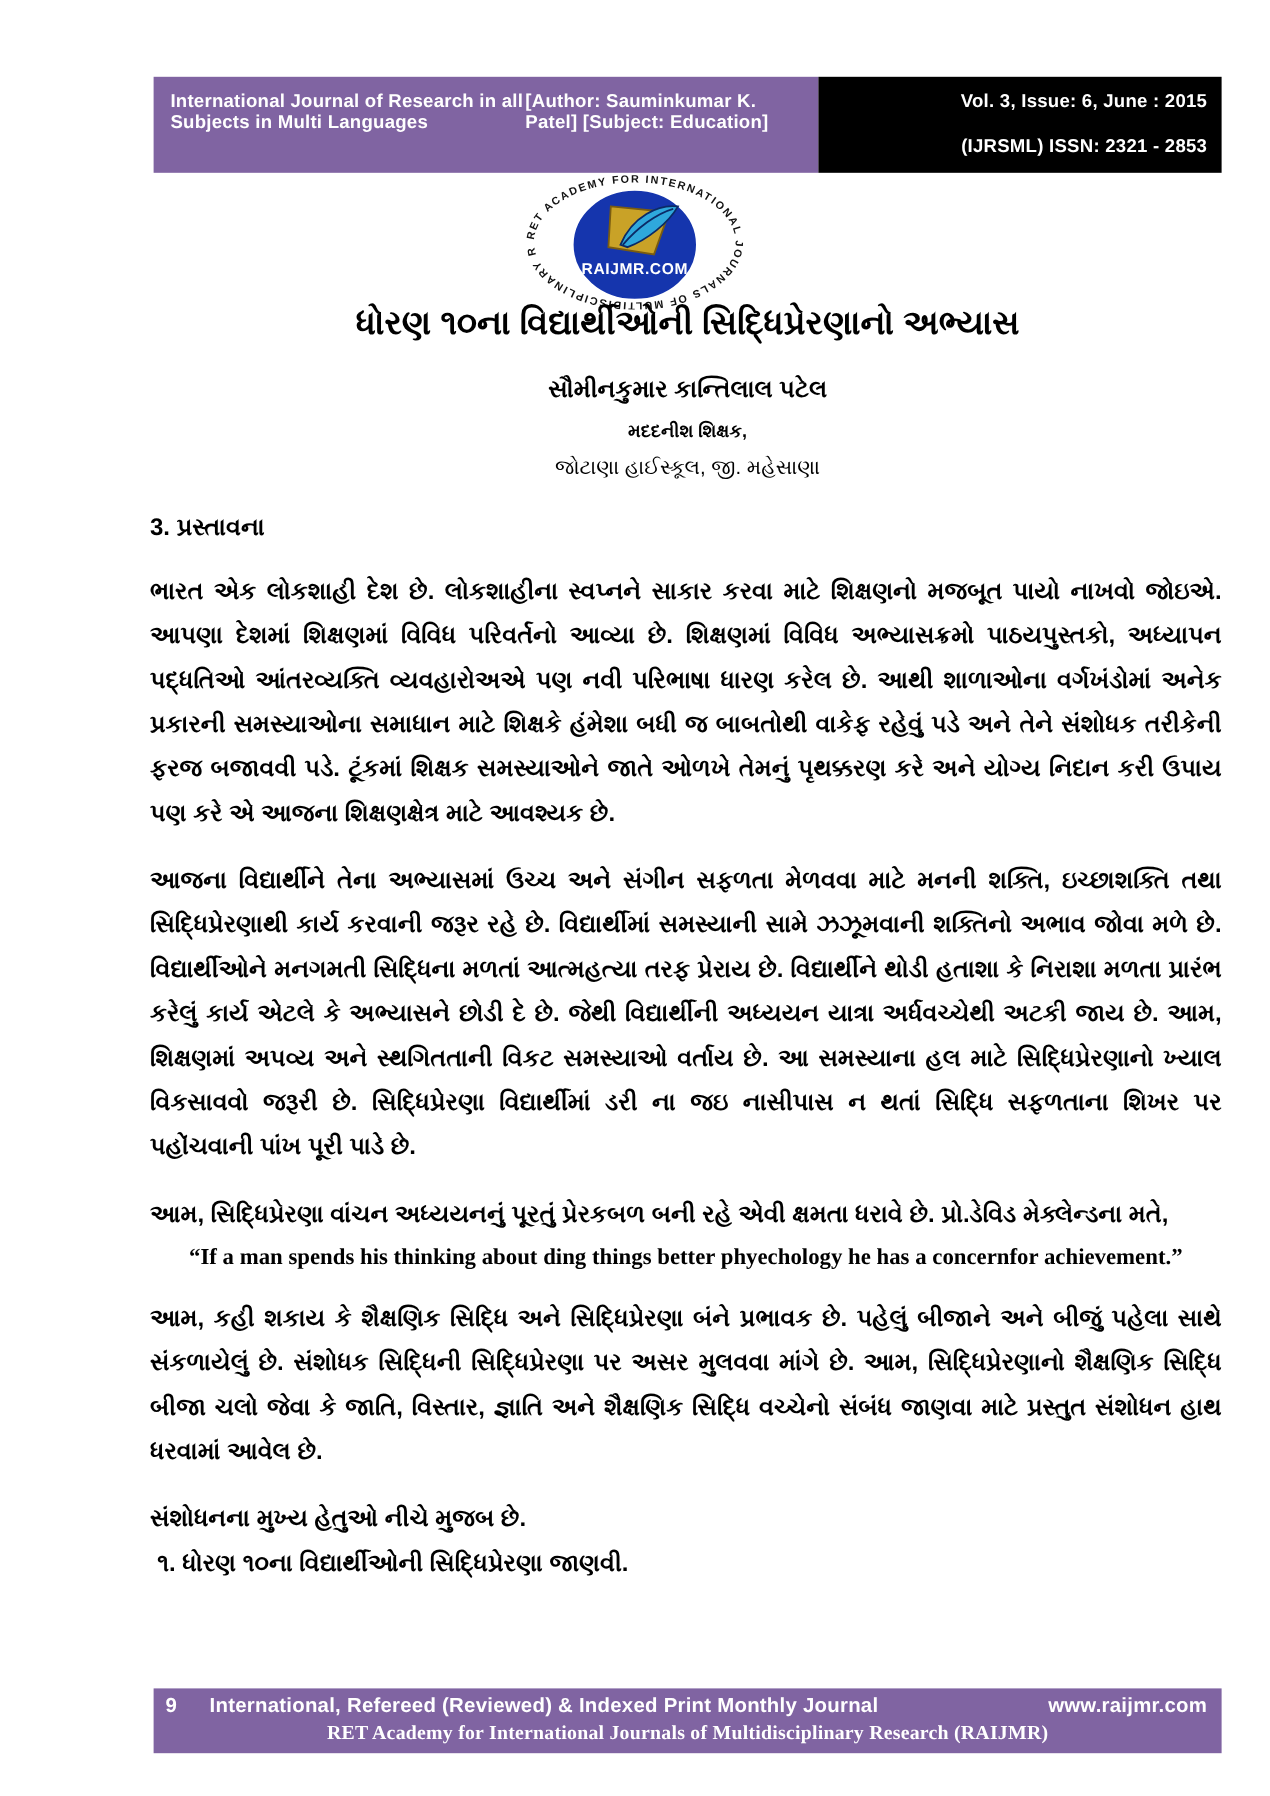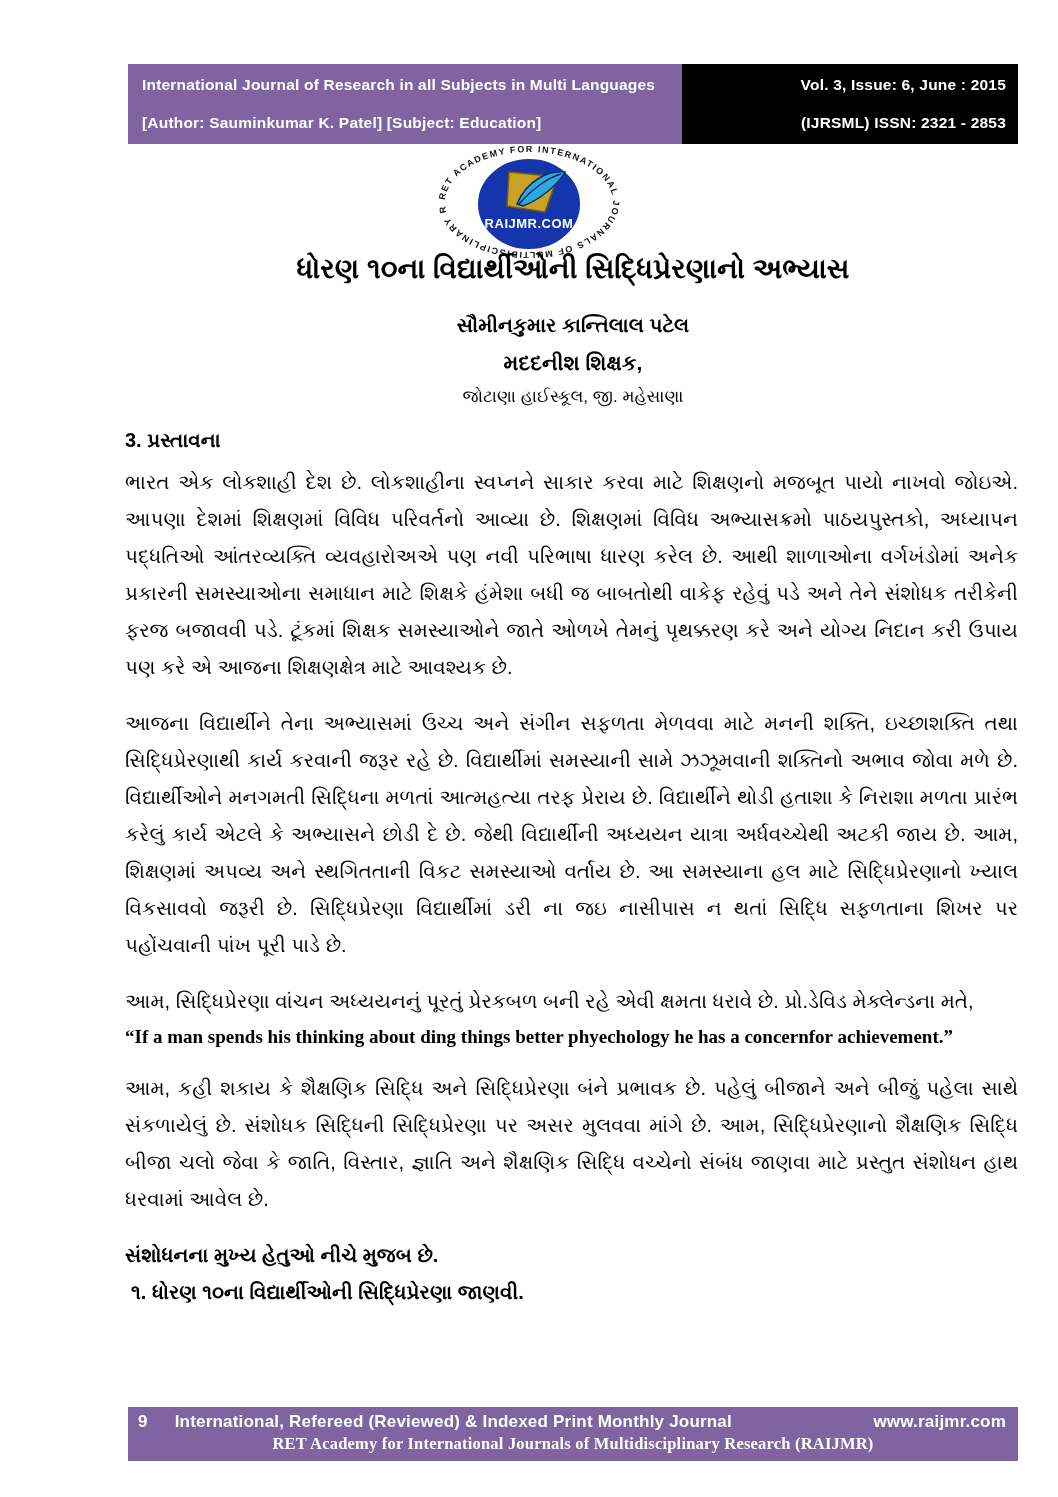--- a/index.html
+++ b/index.html
@@ -7,52 +7,52 @@
   body {
     width:1058px; height:1497px; position:relative; overflow:hidden;
     font-family:"Liberation Sans", sans-serif; color:#000;
   }
   .page { position:absolute; inset:0; background:#fff; }
 
   
   .header { position:absolute; left:128px; top:64px; width:890px; height:80px; display:flex; }
   .header-left {
     flex:1; background:#8064A2; color:#fff; font-weight:bold; font-size:15.5px;
-    padding:12px 14px; display:flex; flex-direction:column; justify-content:space-between;
+    padding:12px 14px; display:flex; flex-direction:row; justify-content:space-between;
     letter-spacing:.2px;
   }
   .header-right {
     width:336px; background:#000; color:#fff; font-weight:bold; font-size:15.5px;
     padding:12px 12px; display:flex; flex-direction:column; justify-content:space-between;
     text-align:right; letter-spacing:.2px;
   }
 
   
   .logo-wrap { position:absolute; top:146px; left:0; width:100%; display:flex; justify-content:center; }
   .ring-text { font-size:9px; font-weight:bold; letter-spacing:1.5px; fill:#111; }
   .logo-center-text { font-size:13px; font-weight:bold; fill:#fff; letter-spacing:.5px; }
 
   
   .title-block { position:absolute; top:252px; left:128px; width:890px; text-align:center; }
   .article-title { font-size:28px; font-weight:bold; line-height:1.2; }
   .article-author { font-size:20px; font-weight:bold; margin-top:28px; }
-  .article-role { font-size:21px; font-weight:bold; margin-top:14px; }
+  .article-role { font-size:15px; font-weight:bold; margin-top:14px; }
   .article-affiliation { font-size:17px; font-weight:normal; margin-top:12px; }
 
   
   .body-text { position:absolute; top:422px; left:125px; width:893px; }
   .sec-heading { font-size:20px; font-weight:bold; line-height:37px; }
   .para {
-    font-size:20px; font-weight:normal; line-height:37px; text-align:justify;
-    margin:5px 0 19px 0;
+    font-size:20px; font-weight:bold; line-height:37px; text-align:justify;
+    margin:16px 0 19px 0;
   }
   .para.tight { margin-bottom:2px; }
   .quote {
     font-family:"Liberation Serif", serif; font-weight:bold; font-size:19px;
-    line-height:30px; margin:0 0 18px 0; text-align:left;
+    line-height:30px; margin:0 0 18px 0; text-align:center;
   }
   .intro-line { font-size:20px; font-weight:bold; line-height:37px; }
   .objective { font-size:20px; font-weight:bold; line-height:37px; padding-left:6px; }
 
   
   .footer {
     position:absolute; left:128px; top:1407px; width:890px; height:54px;
     background:#8064A2; color:#fff;
   }
   .footer-row1 {

